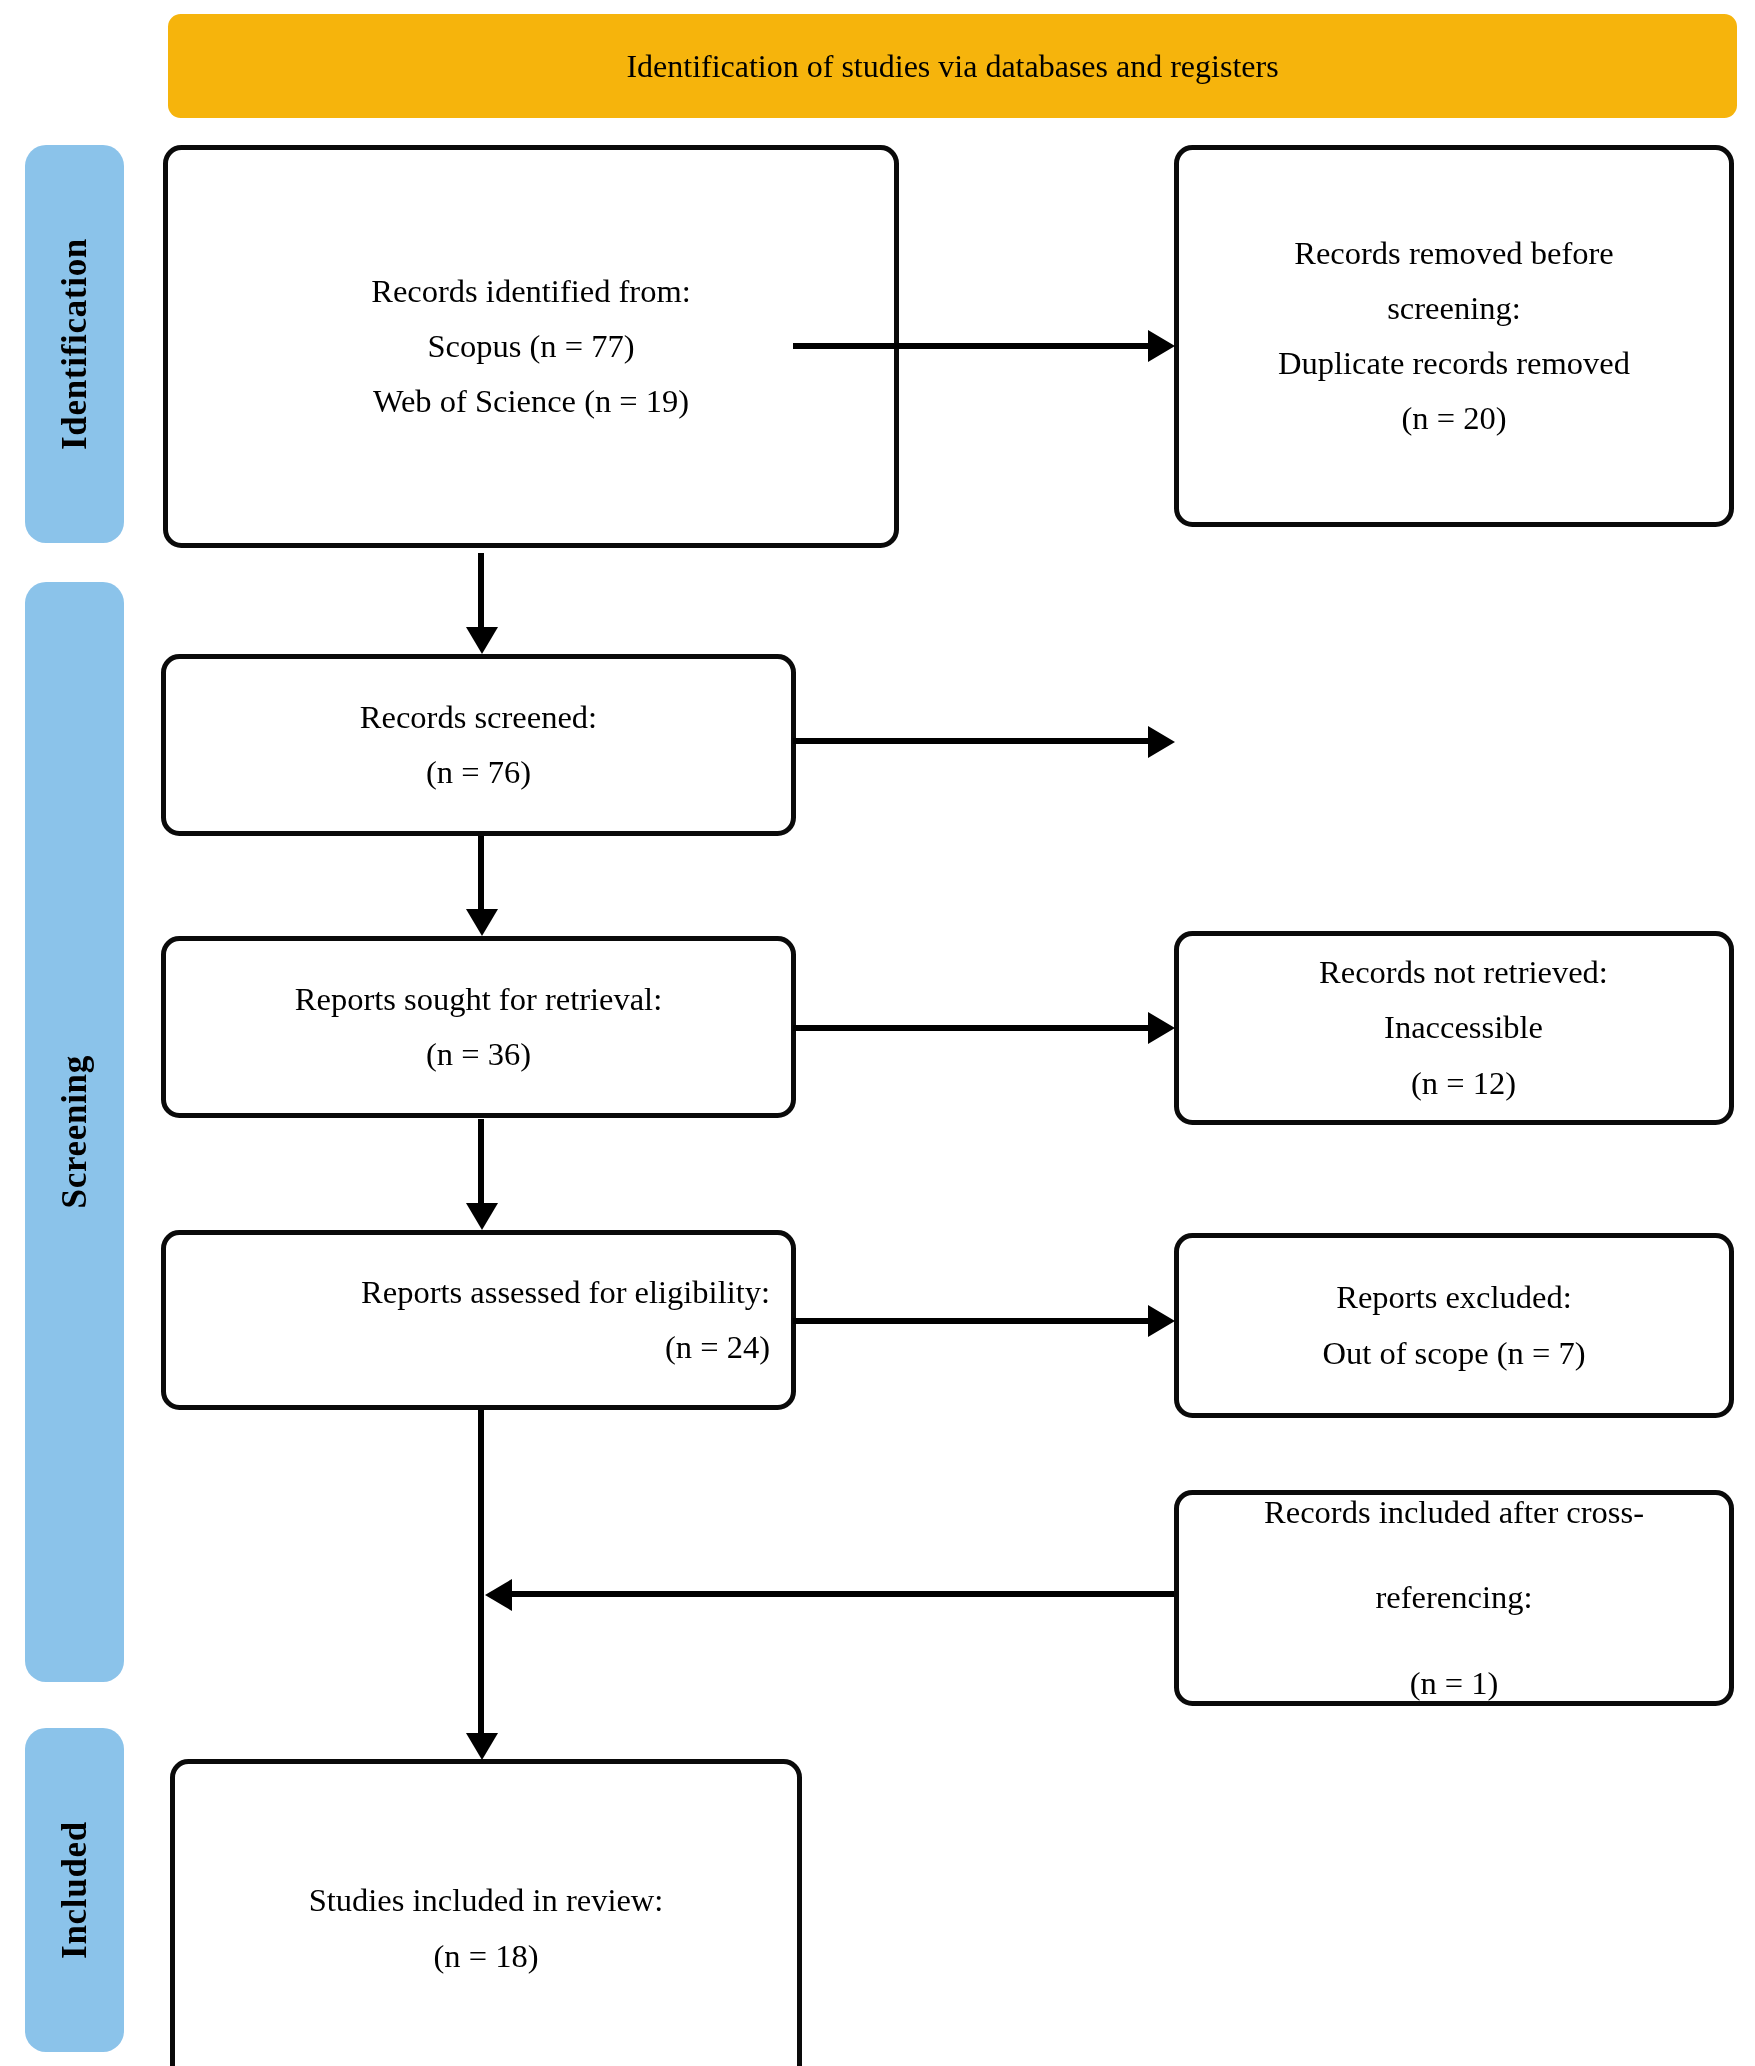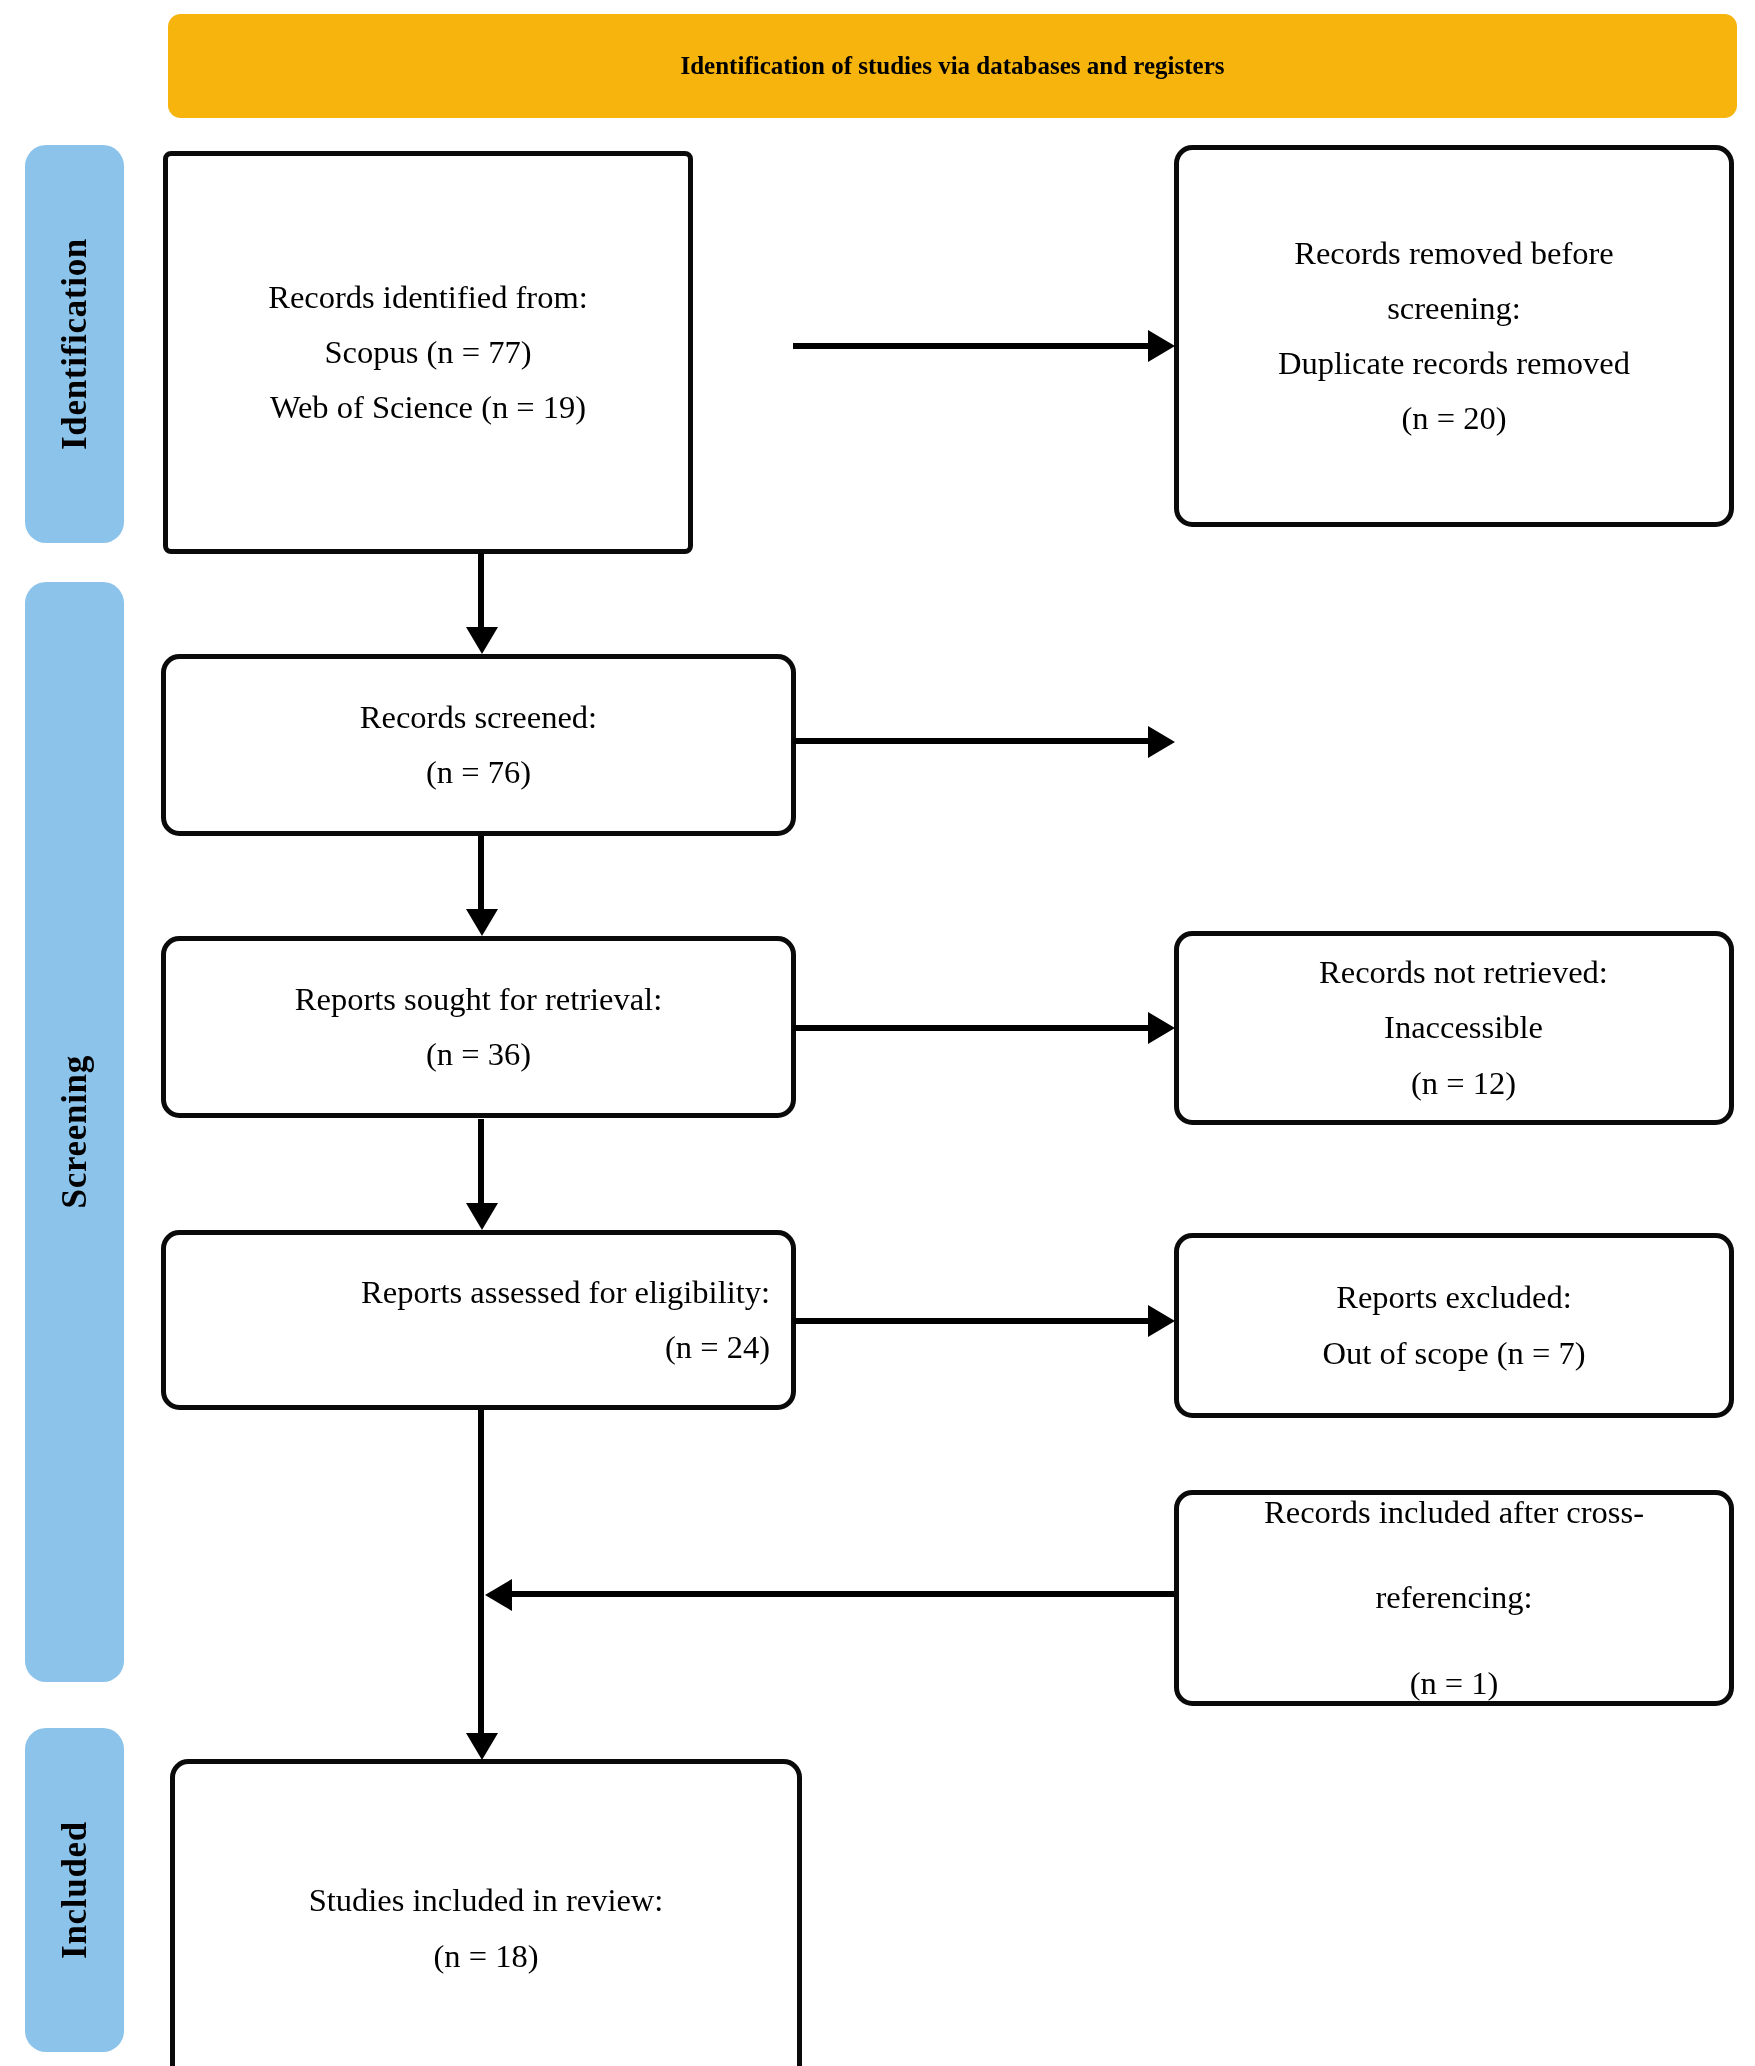--- a/index.html
+++ b/index.html
@@ -13,21 +13,21 @@
   }
 
   
   .banner {
     position: absolute;
     left: 168px; top: 14px;
     width: 1569px; height: 104px;
     background: #F6B40C;
     border-radius: 12.7px;
     display: flex; align-items: center; justify-content: center;
-    font-weight: bold; font-size: 25px;
+    font-weight: normal; font-size: 32px;
   }
 
   
   .stage-bar {
     position: absolute;
     left: 25.4px; width: 99px;
     background: #8BC3EA;
     border-radius: 21px;
     display: flex; align-items: center; justify-content: center;
   }
@@ -50,21 +50,21 @@
     border-radius: 18.4px;
     display: flex; flex-direction: column;
     align-items: center; justify-content: center;
     text-align: center;
     font-size: 32.5px; line-height: 1.7;
     box-sizing: border-box;
     padding: 7px 21px;
   }
   .box .box-line { display: block; }
 
-  #box-records-identified { left: 163px;  top: 151px;  width: 530px; height: 403px; border-radius: 8px; }
+  #box-records-identified { left: 163px;  top: 145px;  width: 736px; height: 403px; }
   #box-records-screened   { left: 161px;  top: 654px;  width: 635px; height: 182px; }
   #box-reports-sought     { left: 161px;  top: 936px; width: 635px; height: 182px; }
   #box-reports-assessed   { left: 161px;  top: 1230px; width: 635px; height: 180px; align-items: flex-end; }
   #box-studies-included   { left: 170px;  top: 1759px; width: 632px; height: 339px; }
 
   #box-records-removed         { left: 1174px; top: 145px;  width: 560px; height: 382px; }
   #box-records-excluded        { left: 1174px; top: 648px;  width: 560px; height: 189px; }
   #box-records-not-retrieved   { left: 1174px; top: 931px; width: 560px; height: 194px; padding-left: 40px; }
   #box-reports-excluded        { left: 1174px; top: 1233px; width: 560px; height: 185px; }
   #box-records-cross-reference { left: 1174px; top: 1490px; width: 560px; height: 216px; gap: 30px; }

